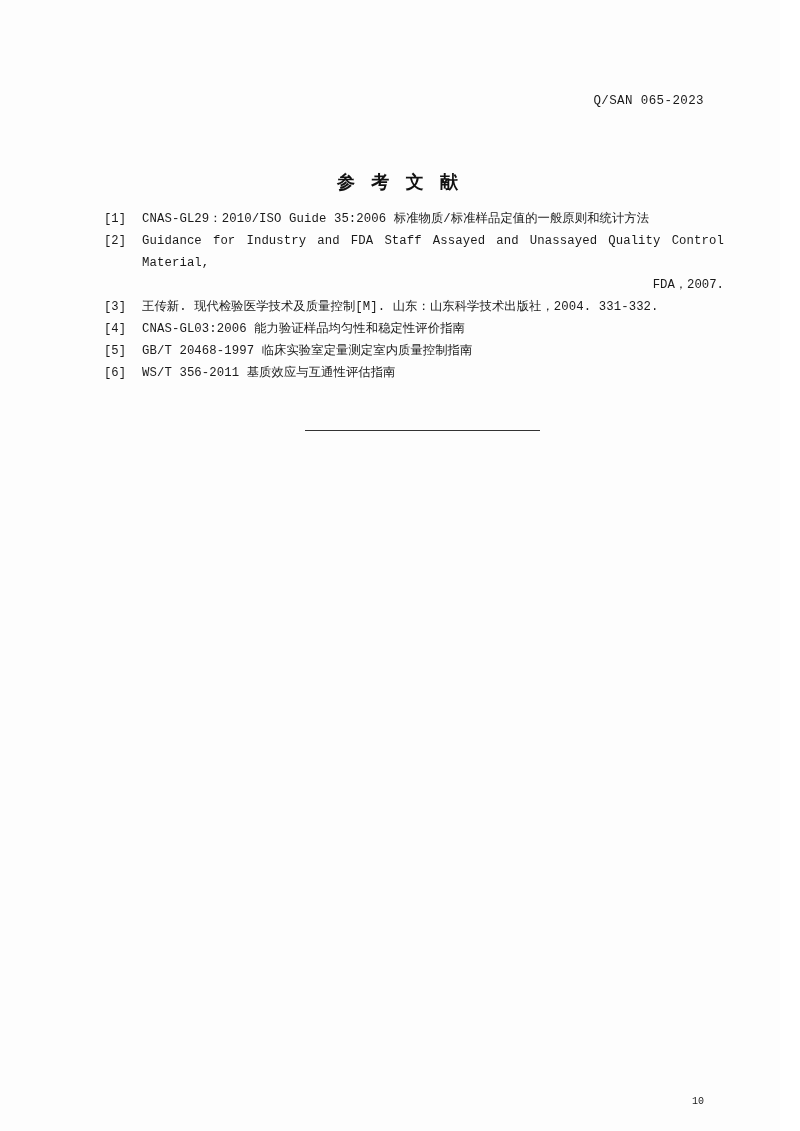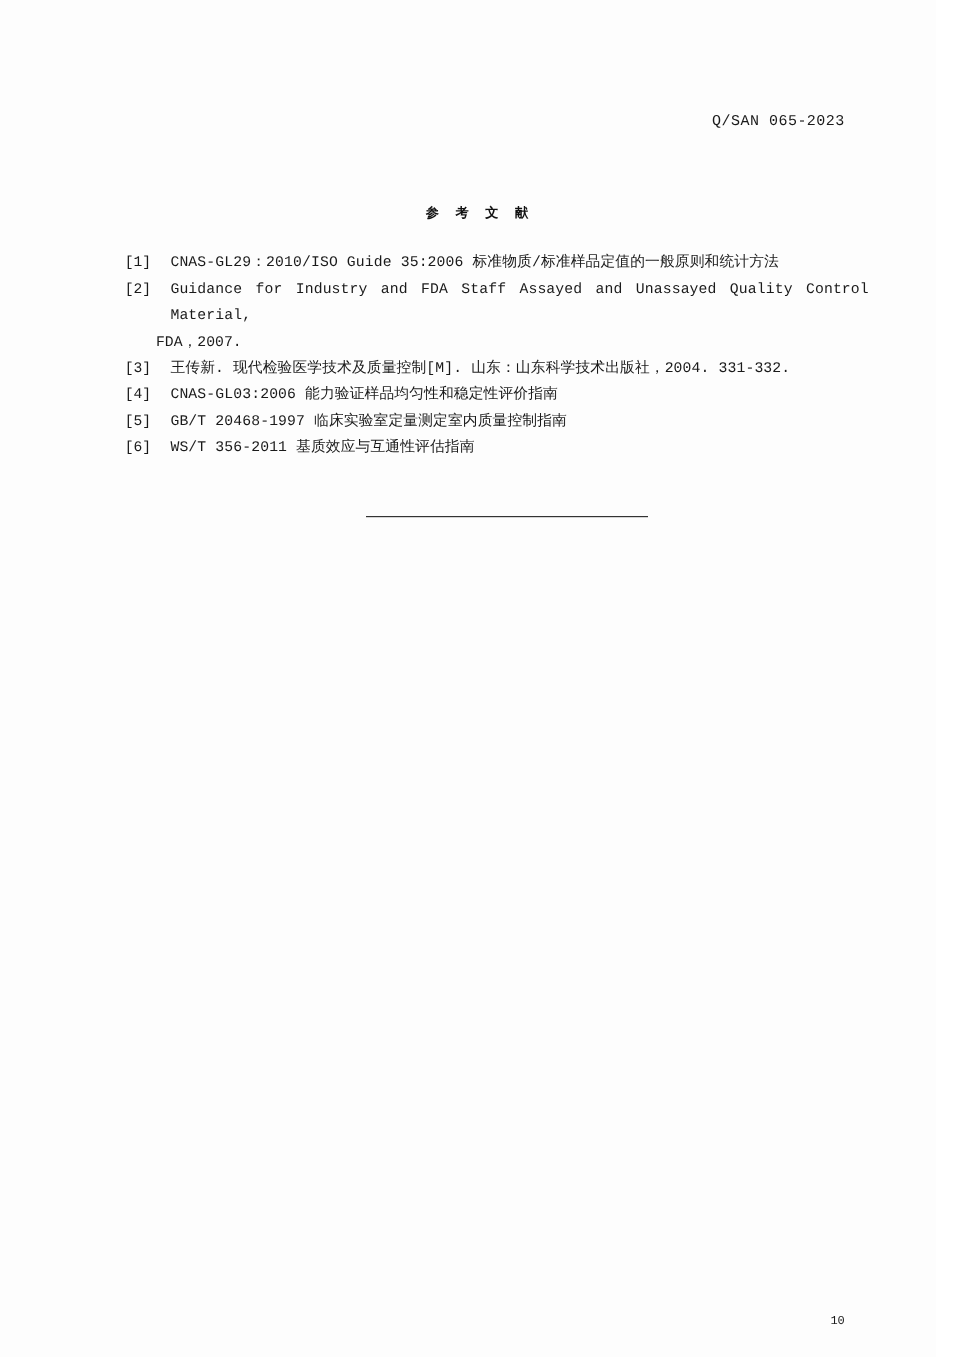--- a/index.html
+++ b/index.html
@@ -26,21 +26,21 @@
     color: #1a1a1a;
     white-space: nowrap;
   }
   .doc-title {
     position: absolute;
     top: 170px;
     left: 0;
     width: 800px;
     text-align: center;
     font-family: "DejaVu Sans", sans-serif;
-    font-size: 11px;
+    font-size: 18px;
     font-weight: bold;
     letter-spacing: 5px;
     color: #111;
   }
   .ref-list {
     position: absolute;
     top: 208px;
     left: 104px;
     width: 620px;
   }
@@ -66,20 +66,21 @@
     line-height: 22px;
     letter-spacing: 0.1px;
     text-align: justify;
     margin-left: 12px;
   }
   .ref-cont {
     padding-left: 26px;
     font-family: "Liberation Mono", monospace;
     font-size: 12.3px;
     line-height: 22px;
+    text-align: right;
   }
   .rule {
     position: absolute;
     top: 430px;
     left: 305px;
     width: 235px;
     border-top: 1px solid #333;
   }
   .page-number {
     position: absolute;

